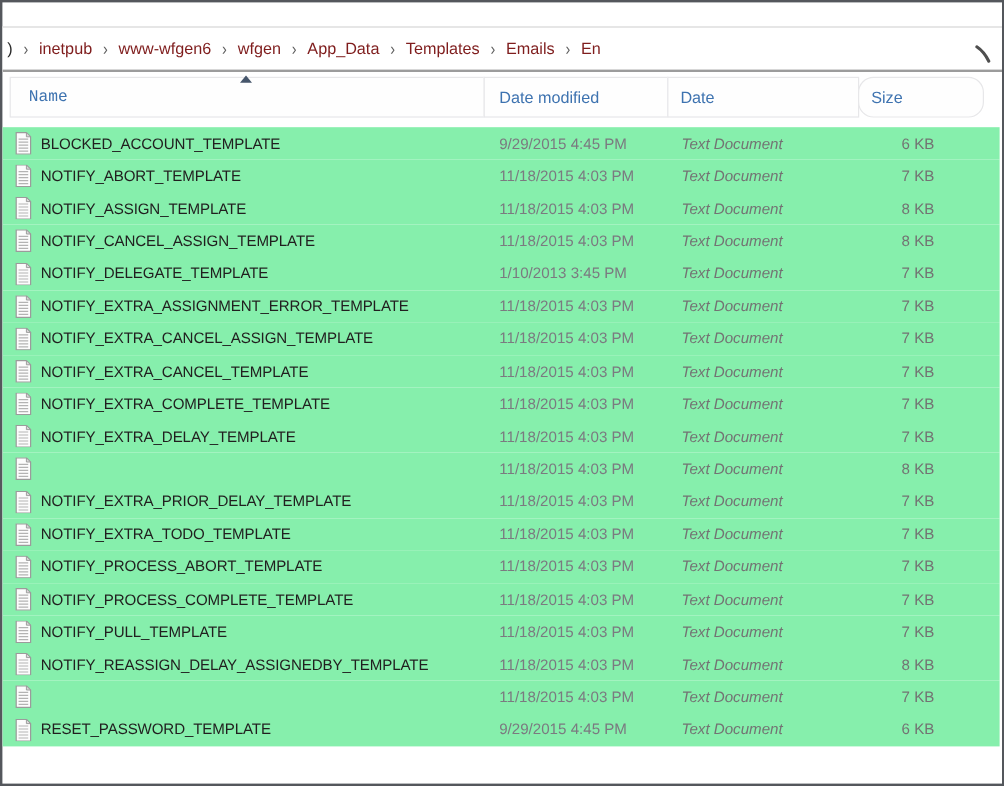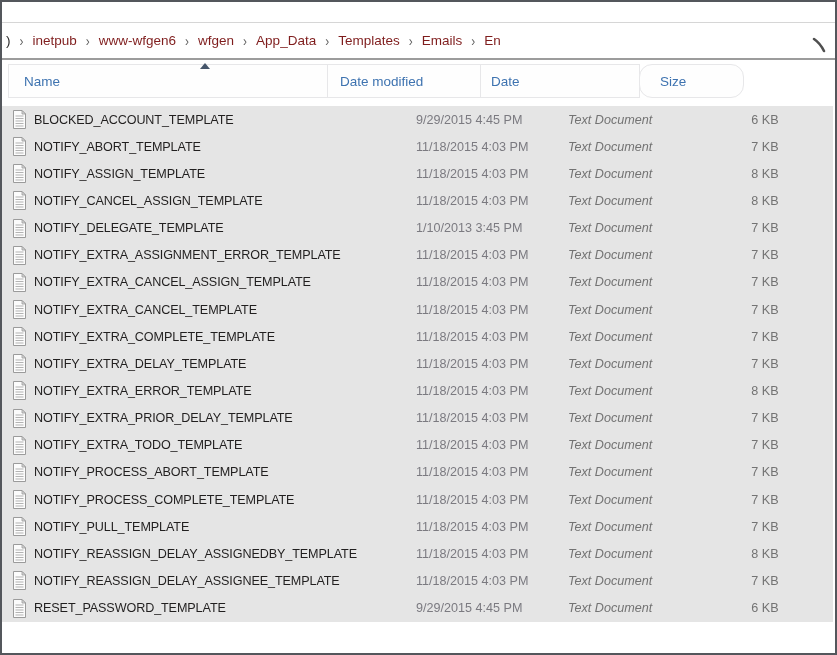--- a/index.html
+++ b/index.html
@@ -58,45 +58,45 @@
     height: 34px;
     background: #fefefe;
     border: 1px solid #e7e7e9;
     display: flex;
     align-items: center;
     font-size: 13.5px;
     color: #3e73b0;
     cursor: default;
   }
   .header-cell + .header-cell { margin-left: -1px; }
-  .hc-name { width: 320px; padding-left: 15px; }
+  .hc-name { width: 396px; padding-left: 15px; font-family: Liberation Mono, monospace; }
   .hc-date { width: 154px; padding-left: 12px; }
   .hc-type { width: 160px; padding-left: 10px; }
-  .hc-size { width: 105px; padding-left: 20px; border-radius: 13px; }
+  .hc-size { width: 105px; padding-left: 10px; border-radius: 13px; }
 
   .sort-arrow {
     position: absolute;
     top: 61px;
     left: 198px;
     width: 0; height: 0;
     border-left: 5.5px solid transparent;
     border-right: 5.5px solid transparent;
     border-bottom: 6px solid #46566b;
   }
 
   
   .rows {
     position: absolute;
     top: 104px; left: 0; right: 2px;
   }
   .file-row {
     height: 27.15px;
     display: flex;
     align-items: center;
-    background: #e5e5e5;
+    background: #86efac;
   }
   .cell-name {
     width: 402px;
     display: flex;
     align-items: center;
     padding-left: 10px;
     font-size: 12.6px;
     color: #211f1f;
     letter-spacing: -0.1px;
     white-space: nowrap;
@@ -364,21 +364,20 @@
         <path d="M1.5 0.5 H10 L13.5 4 V18.5 H1.5 Z" fill="#fcfcfc" stroke="#9b9b9b" stroke-width="1"></path>
         <path d="M10 0.5 V4 H13.5 Z" fill="#d9d9d9" stroke="#9b9b9b" stroke-width="0.8"></path>
         <g stroke="#b3b3b3" stroke-width="1">
           <line x1="3.5" y1="6" x2="11.5" y2="6"></line>
           <line x1="3.5" y1="8.5" x2="11.5" y2="8.5"></line>
           <line x1="3.5" y1="11" x2="11.5" y2="11"></line>
           <line x1="3.5" y1="13.5" x2="11.5" y2="13.5"></line>
           <line x1="3.5" y1="16" x2="11.5" y2="16"></line>
         </g>
       </svg>
-      <span>NOTIFY_EXTRA_ERROR_TEMPLATE</span>
     </span>
     <span class="cell-date">11/18/2015 4:03 PM</span>
     <span class="cell-type">Text Document</span>
     <span class="cell-size">8 KB</span>
   </div>
 
   <div class="file-row">
     <span class="cell-name">
       <svg class="file-icon" width="15" height="19" viewBox="0 0 15 19">
         <path d="M1.5 0.5 H10 L13.5 4 V18.5 H1.5 Z" fill="#fcfcfc" stroke="#9b9b9b" stroke-width="1"></path>
@@ -504,21 +503,20 @@
         <path d="M1.5 0.5 H10 L13.5 4 V18.5 H1.5 Z" fill="#fcfcfc" stroke="#9b9b9b" stroke-width="1"></path>
         <path d="M10 0.5 V4 H13.5 Z" fill="#d9d9d9" stroke="#9b9b9b" stroke-width="0.8"></path>
         <g stroke="#b3b3b3" stroke-width="1">
           <line x1="3.5" y1="6" x2="11.5" y2="6"></line>
           <line x1="3.5" y1="8.5" x2="11.5" y2="8.5"></line>
           <line x1="3.5" y1="11" x2="11.5" y2="11"></line>
           <line x1="3.5" y1="13.5" x2="11.5" y2="13.5"></line>
           <line x1="3.5" y1="16" x2="11.5" y2="16"></line>
         </g>
       </svg>
-      <span>NOTIFY_REASSIGN_DELAY_ASSIGNEE_TEMPLATE</span>
     </span>
     <span class="cell-date">11/18/2015 4:03 PM</span>
     <span class="cell-type">Text Document</span>
     <span class="cell-size">7 KB</span>
   </div>
 
   <div class="file-row">
     <span class="cell-name">
       <svg class="file-icon" width="15" height="19" viewBox="0 0 15 19">
         <path d="M1.5 0.5 H10 L13.5 4 V18.5 H1.5 Z" fill="#fcfcfc" stroke="#9b9b9b" stroke-width="1"></path>

